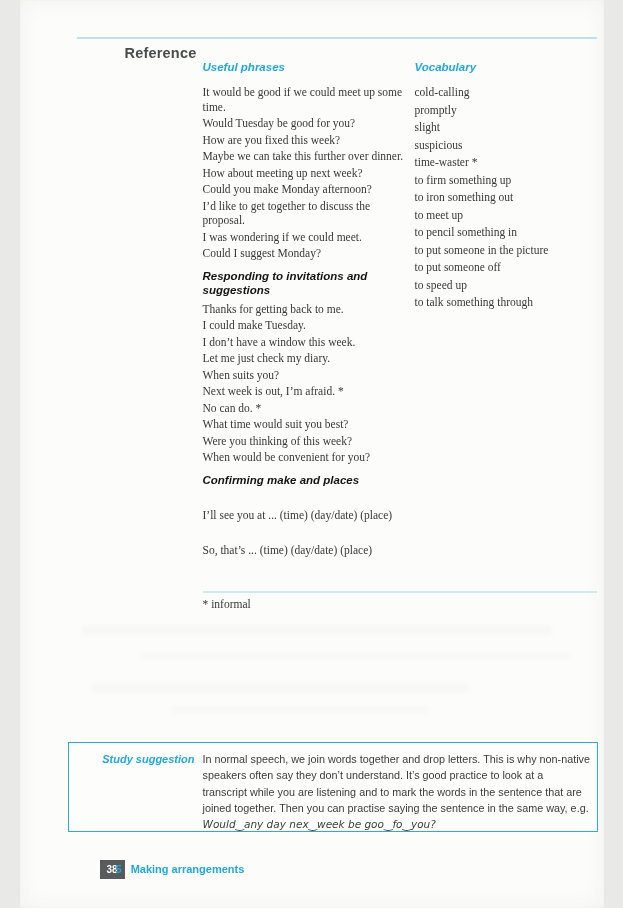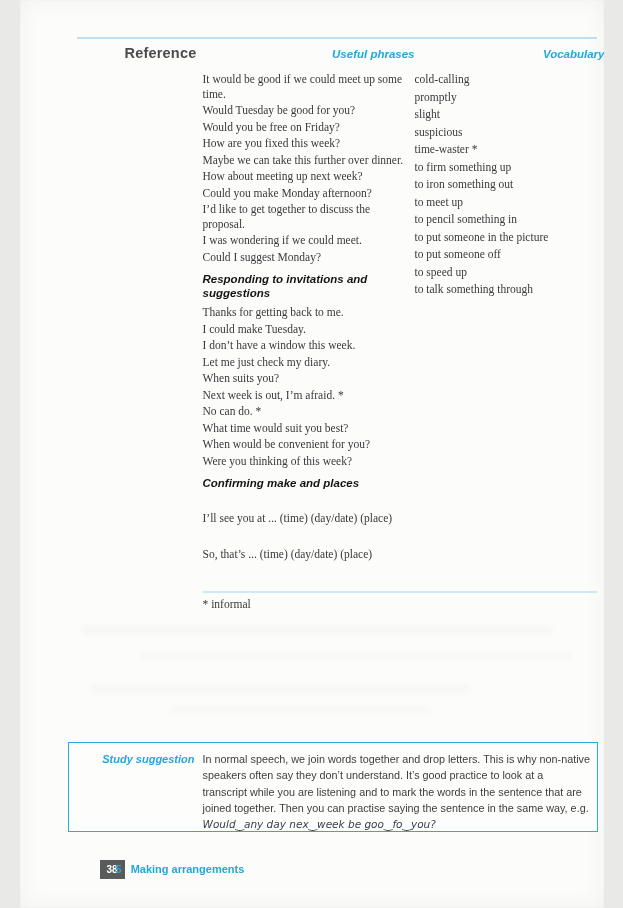--- a/index.html
+++ b/index.html
@@ -11,21 +11,21 @@
   }
   
   .top-rule{position:absolute;left:57px;top:37px;width:520px;height:2px;background:#b9e1ef;}
   .ref-label{
     position:absolute;left:105px;top:45px;
     font-size:14.5px;font-weight:bold;color:#4a4b4d;letter-spacing:0.2px;
   }
   
   .col-heading{
     font-size:11.5px;font-weight:bold;font-style:italic;color:#23a7db;
-    line-height:14px;margin:0 0 11px 0;text-align:right;
+    line-height:14px;margin:13px 0 11px 0;
   }
   .col-phrases{position:absolute;left:183px;top:47px;width:212px;}
   .col-vocab{position:absolute;left:395px;top:47px;width:190px;}
   .group-title{
     font-size:11.5px;font-weight:bold;font-style:italic;color:#141414;
     line-height:14px;margin:8px 0 5px 0;
   }
   .group:first-of-type .group-title{margin-top:0;}
   .phrase, .vocab-item{
     font-family:"Liberation Serif", serif;
@@ -81,21 +81,20 @@
   <div class="ref-label">Reference</div>
 
   <div class="col-phrases">
     <div class="col-heading">Useful phrases</div>
 
     <div class="group">
       <div class="phrase-list">
 
       <p class="phrase">It would be good if we could meet up some time.</p>
           <p class="phrase">Would Tuesday be good for you?</p>
-          <p class="phrase">Would you be free on Friday?</p>
           <p class="phrase">How are you fixed this week?</p>
           <p class="phrase">Maybe we can take this further over dinner.</p>
           <p class="phrase">How about meeting up next week?</p>
           <p class="phrase">Could you make Monday afternoon?</p>
           <p class="phrase">I’d like to get together to discuss the proposal.</p>
           <p class="phrase">I was wondering if we could meet.</p>
           <p class="phrase">Could I suggest Monday?</p>
         </div>
     </div>
 
@@ -104,22 +103,22 @@
       <div class="phrase-list">
 
       <p class="phrase">Thanks for getting back to me.</p>
           <p class="phrase">I could make Tuesday.</p>
           <p class="phrase">I don’t have a window this week.</p>
           <p class="phrase">Let me just check my diary.</p>
           <p class="phrase">When suits you?</p>
           <p class="phrase">Next week is out, I’m afraid. *</p>
           <p class="phrase">No can do. *</p>
           <p class="phrase">What time would suit you best?</p>
+          <p class="phrase">Were you thinking of this week?</p>
           <p class="phrase">When would be convenient for you?</p>
-          <p class="phrase">Were you thinking of this week?</p>
         </div>
     </div>
 
     <div class="group group-confirm">
       <div class="group-title">Confirming make and places</div>
       <div class="phrase-list">
 
       <p class="phrase">I’ll see you at ... (time) (day/date) (place)</p>
           <p class="phrase">So, that’s ... (time) (day/date) (place)</p>
         </div>

